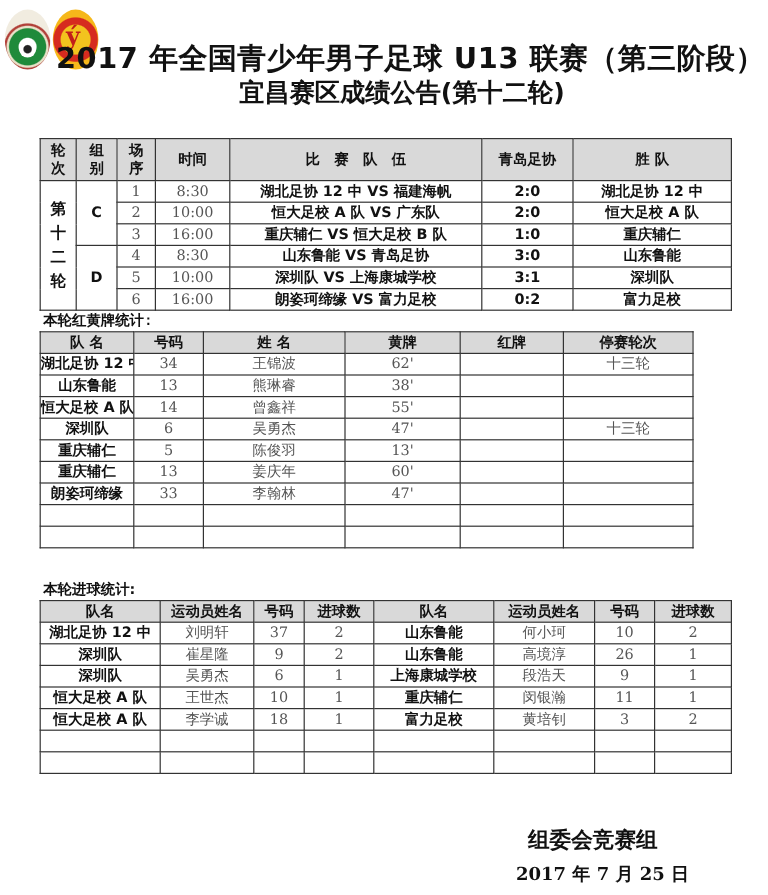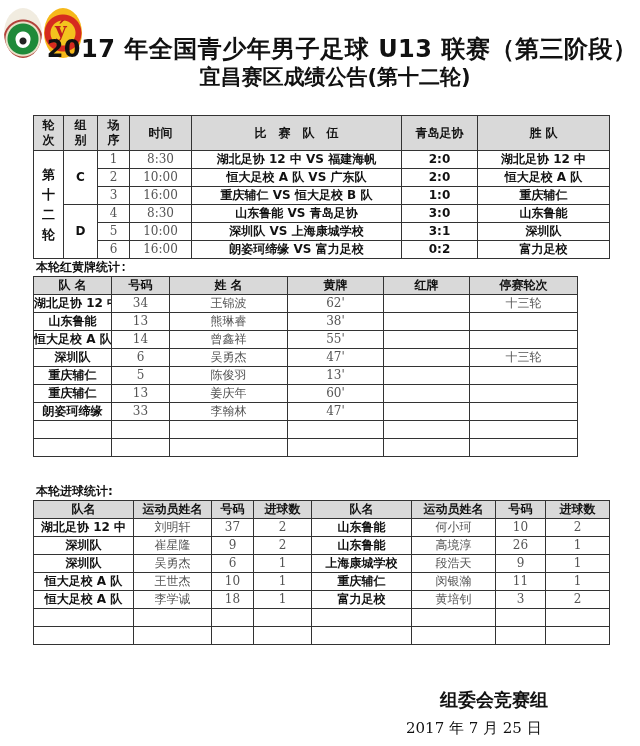--- a/index.html
+++ b/index.html
@@ -28,21 +28,21 @@
 
   .section-label { position:absolute; left:36px; font-size:12px; font-weight:bold; font-family:"DejaVu Sans","Liberation Sans",sans-serif; }
 
   #cards { left:33px; top:276px; width:468px; }
   #cards th, #cards td { height:17px; }
 
   #goals { left:33px; top:500px; width:576px; }
   #goals th, #goals td { height:17px; }
 
   .footer1 { position:absolute; left:440px; top:688px; font-size:18px; font-weight:bold; font-family:"DejaVu Sans","Liberation Sans",sans-serif; }
-  .footer2 { position:absolute; left:406px; top:719px; font-size:15px; font-weight:normal; }
+  .footer2 { position:absolute; left:430px; top:719px; font-size:15px; font-weight:bold; }
 </style>
 </head>
 <body>
 
 <div class="logos">
   <div class="logo logo-cfa"></div>
   <div class="logo logo-yf"></div>
 </div>
 
 <div class="title1 bold">2017 年全国青少年男子足球 U13 联赛（第三阶段）</div>

